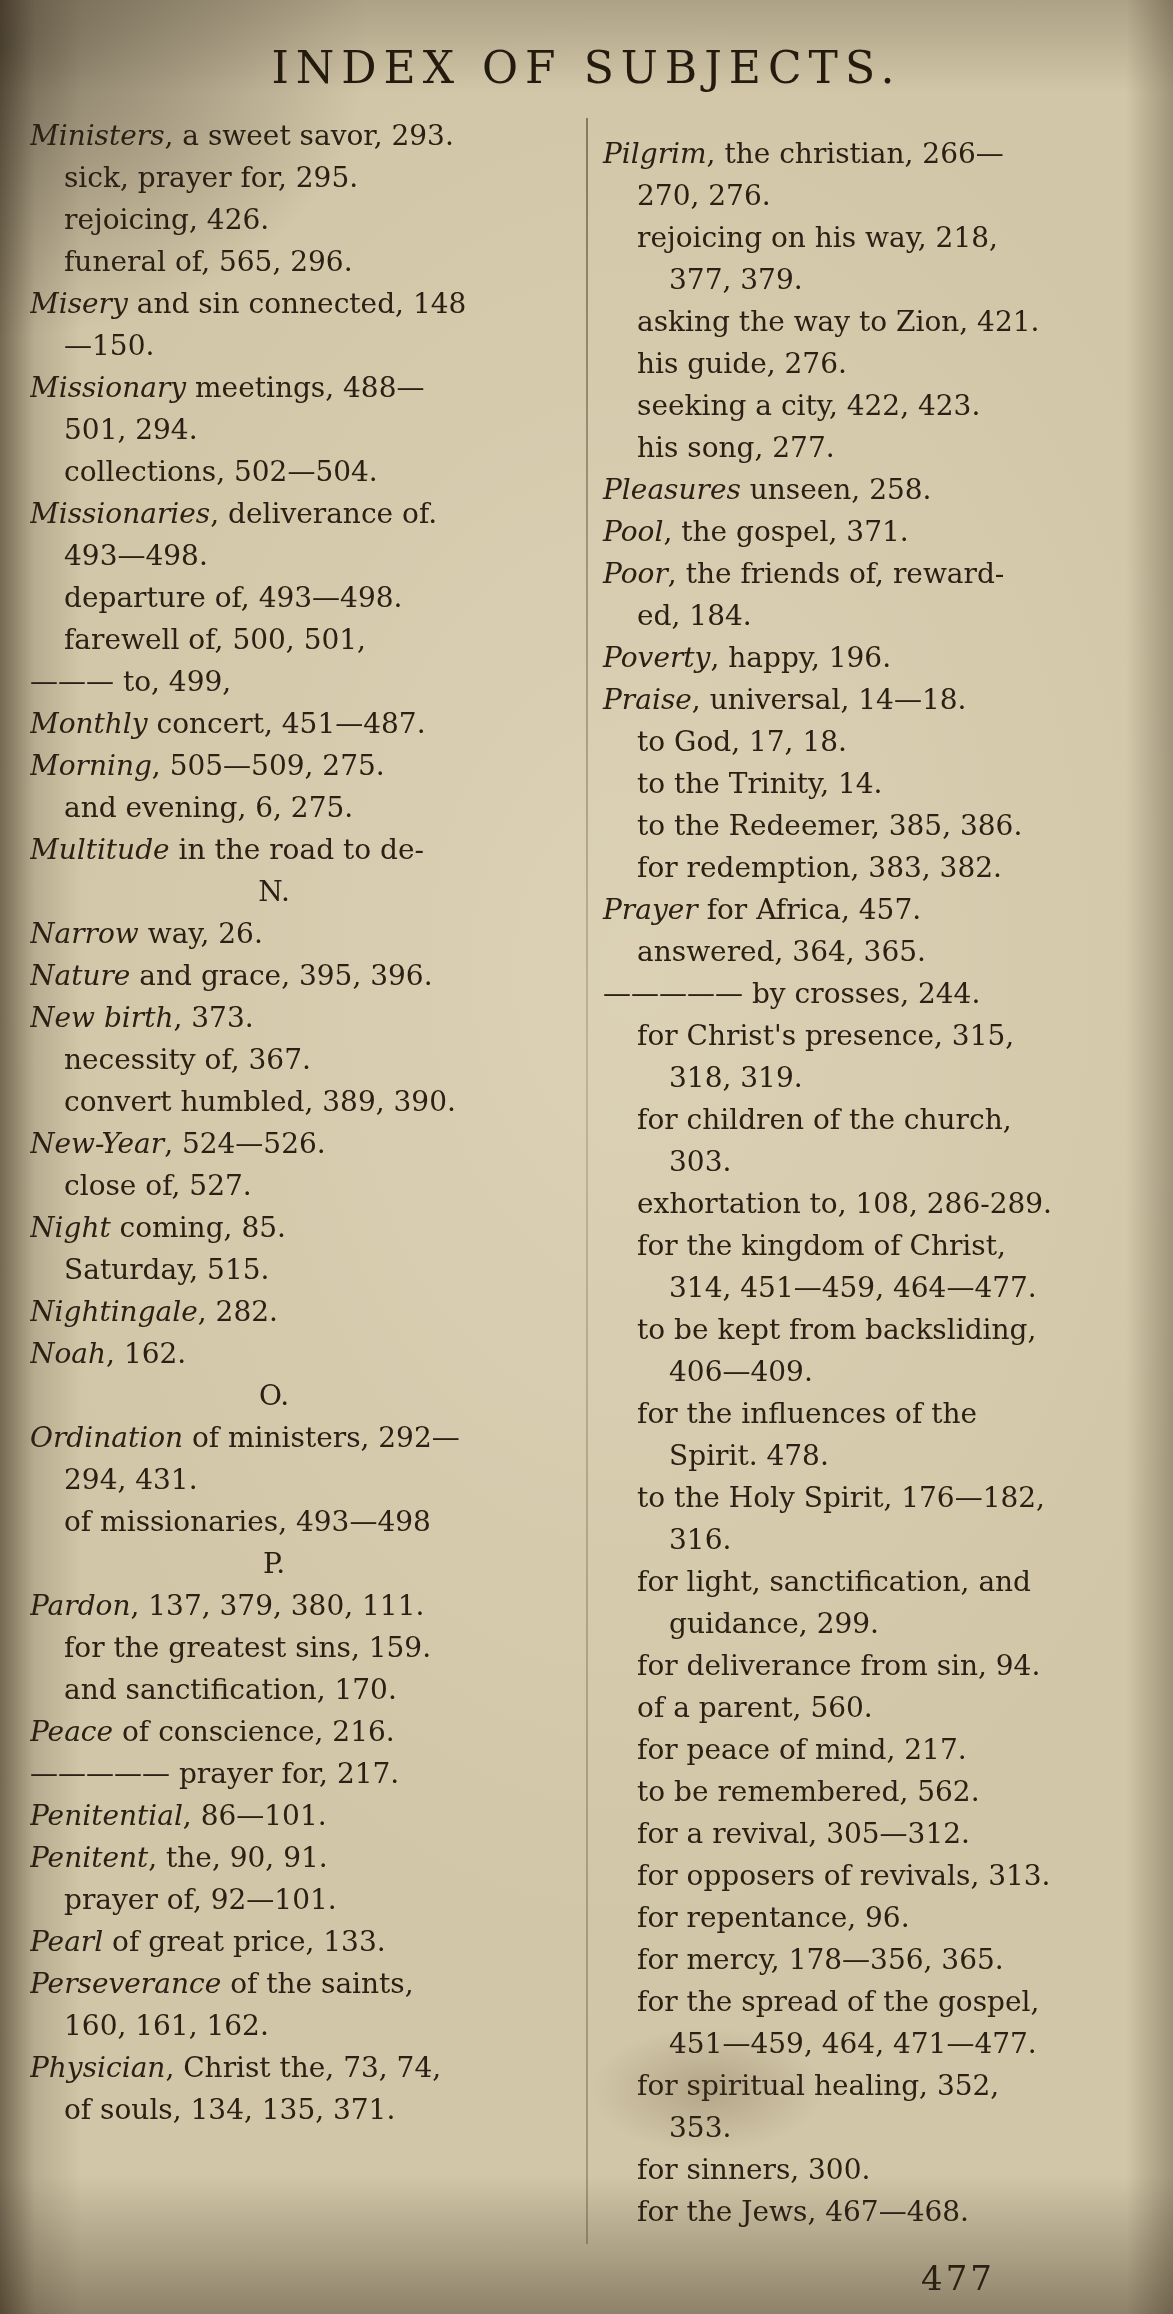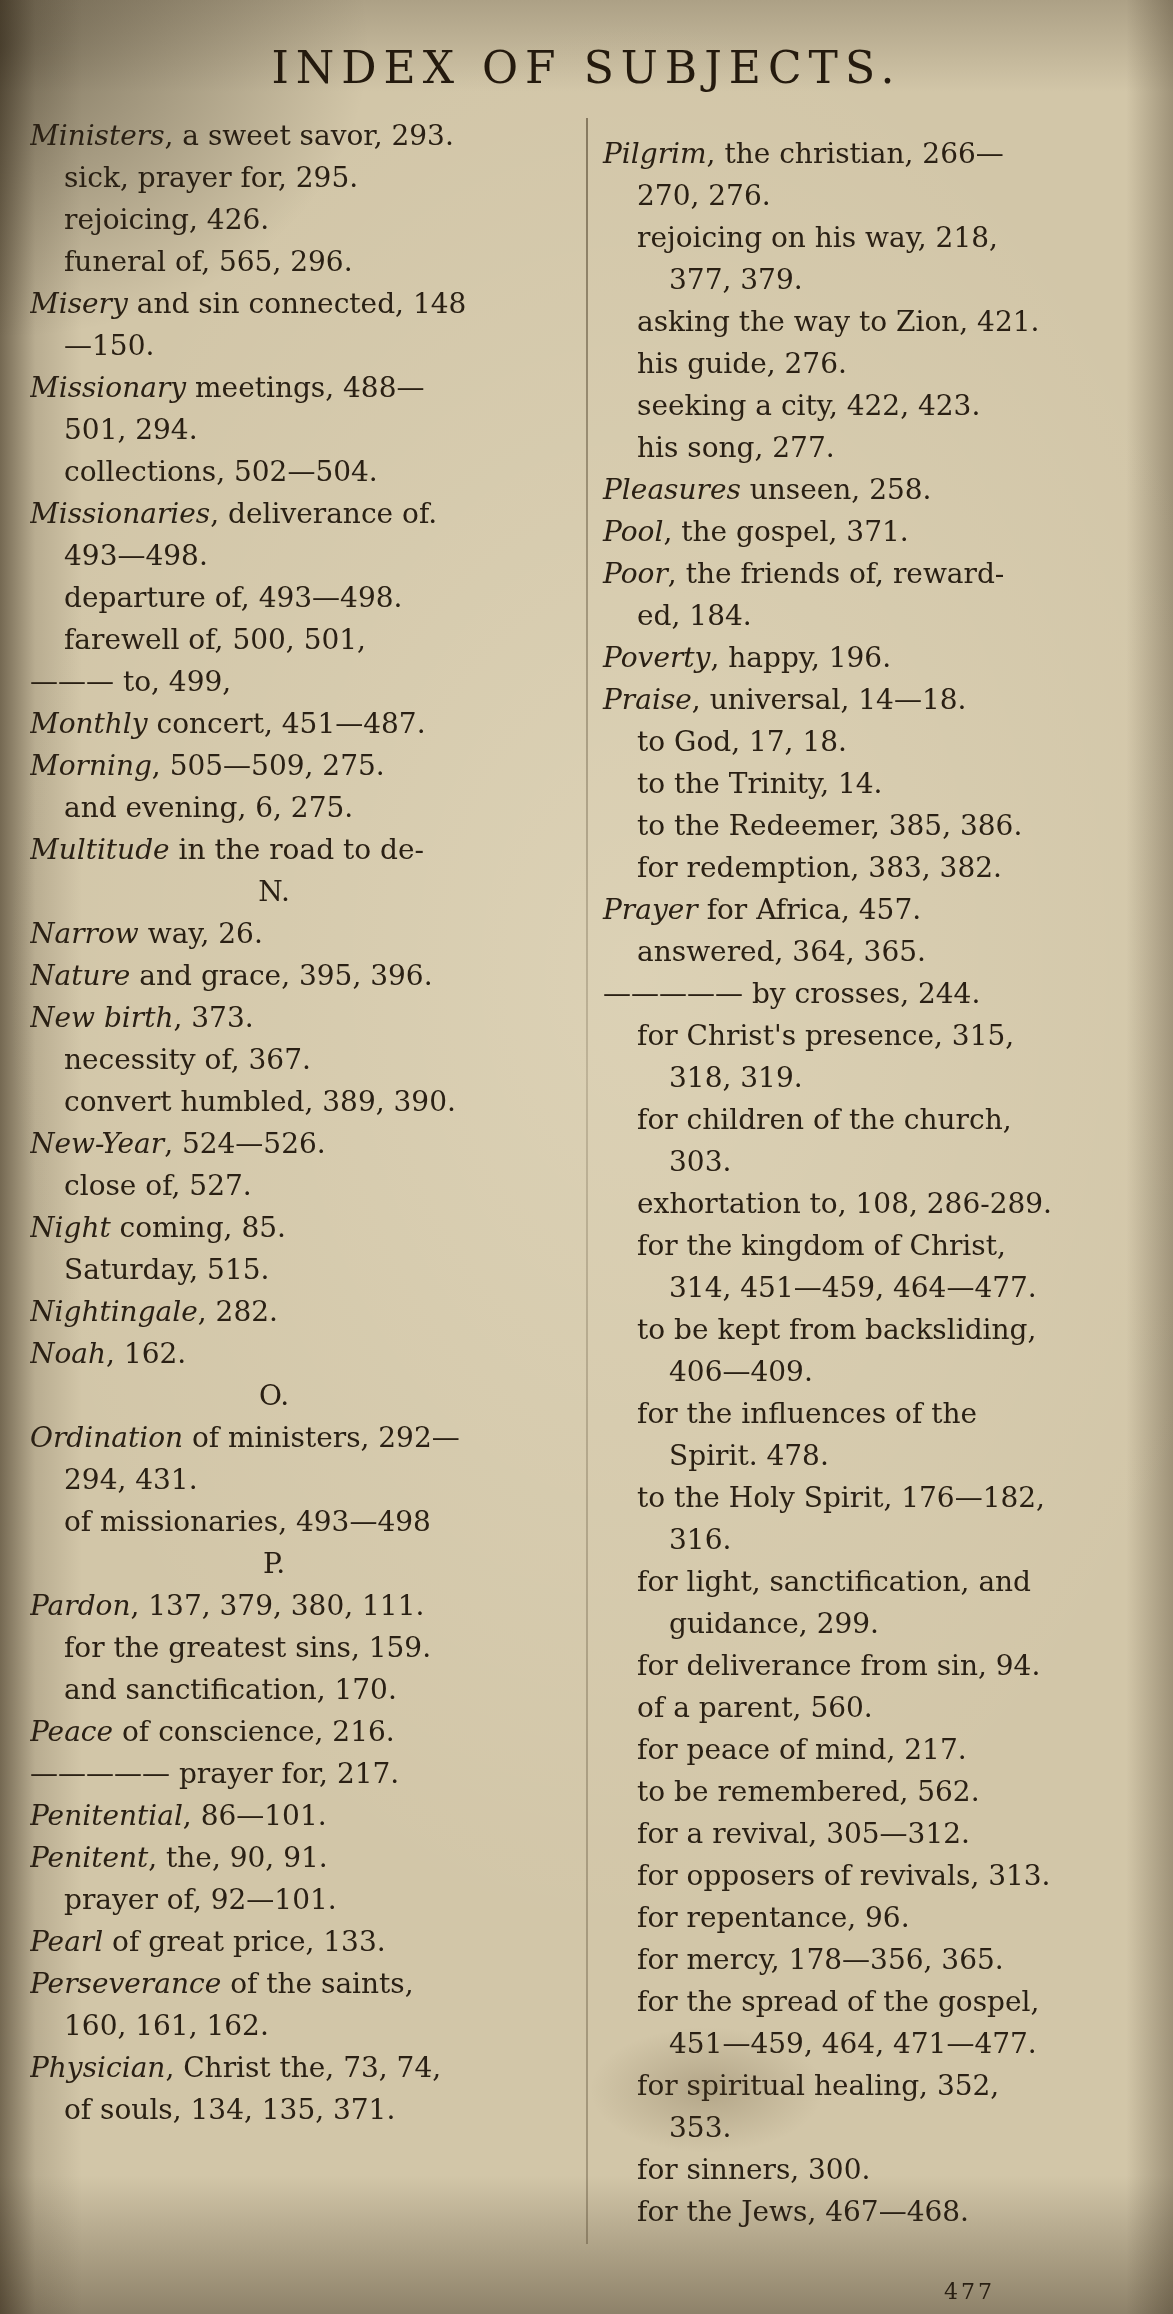--- a/index.html
+++ b/index.html
@@ -60,22 +60,22 @@
     bottom: 70px;
     width: 2px;
     background: linear-gradient(180deg,
       rgba(58,44,22,0.50) 0%,
       rgba(58,44,22,0.18) 45%,
       rgba(58,44,22,0.32) 100%);
   }
   .page-number {
     position: absolute;
     right: 178px;
-    bottom: 10px;
-    font-size: 22px;
+    bottom: 16px;
+    font-size: 34px;
     letter-spacing: 3px;
     color: #2a2014;
   }
   .stain {
     position: absolute;
     left: 590px;
     top: 2020px;
     width: 260px;
     height: 140px;
     background: radial-gradient(60% 60% at 45% 50%, rgba(70,52,24,0.22) 0%, rgba(0,0,0,0) 75%);

